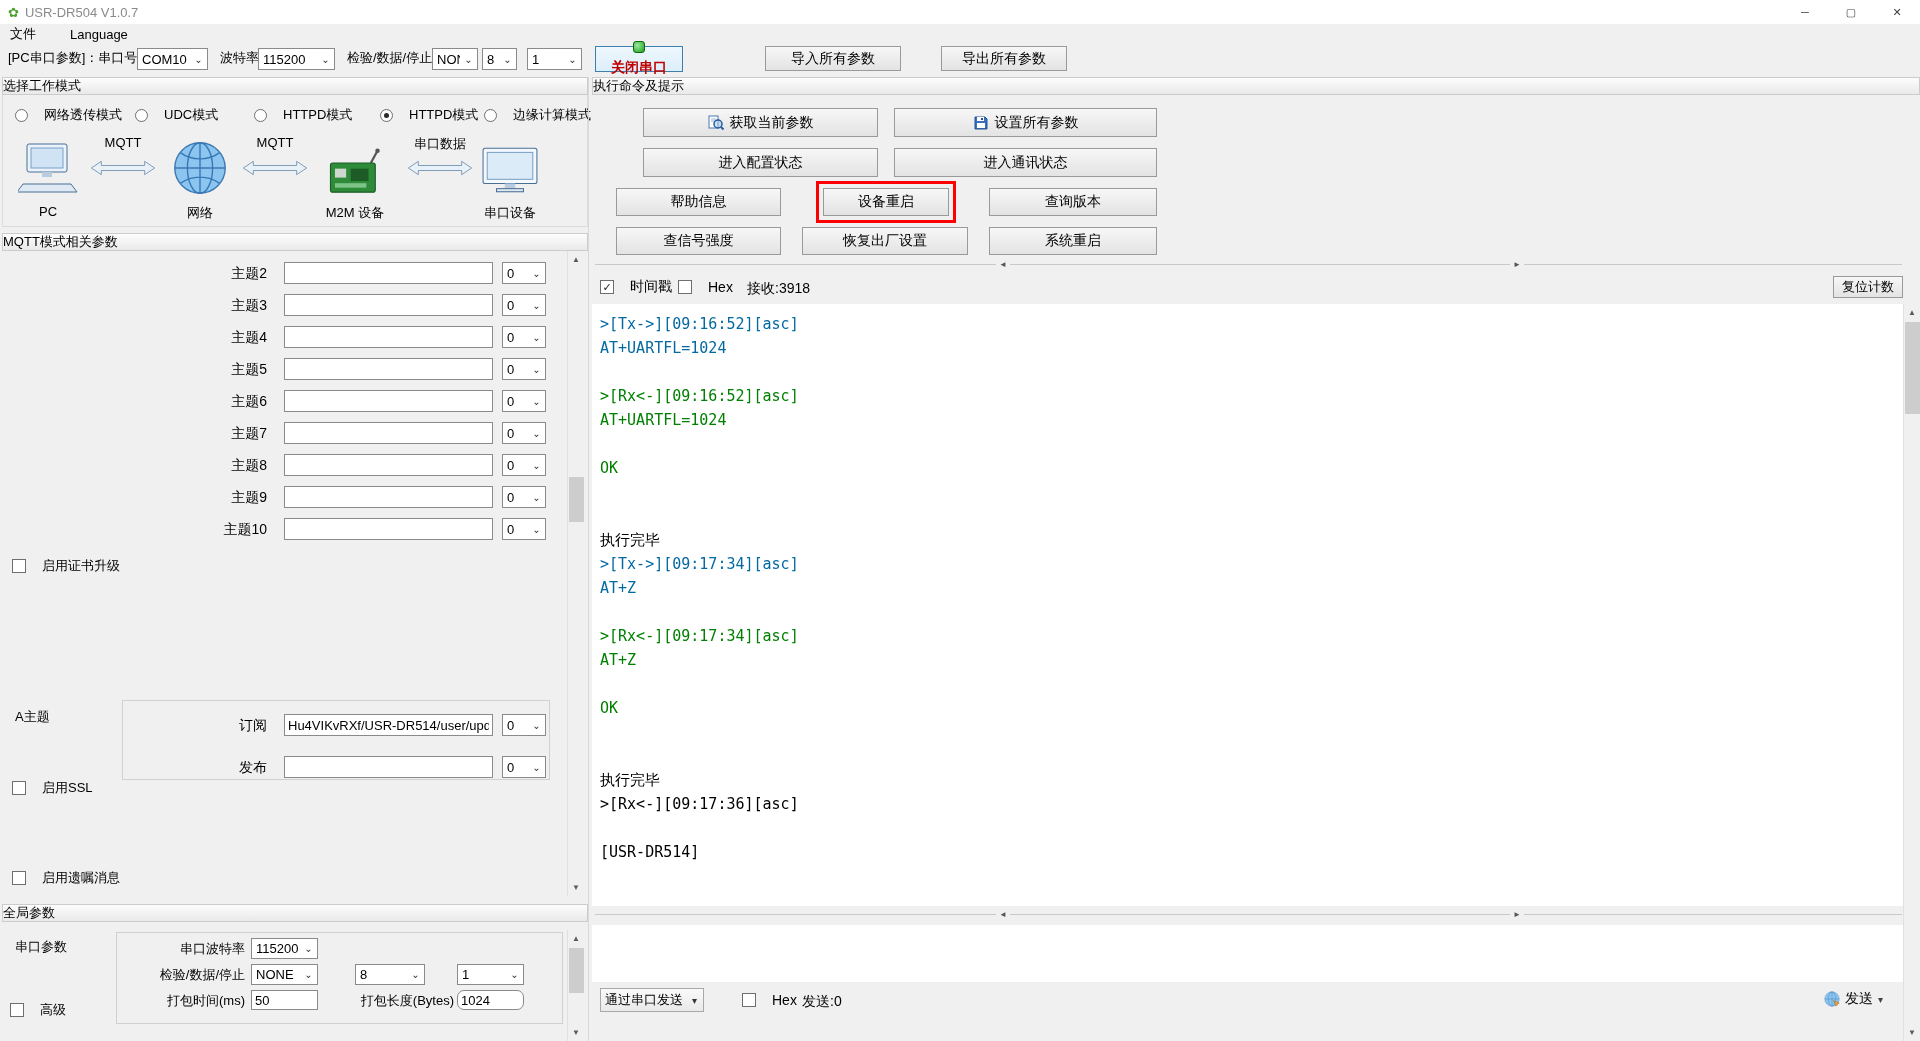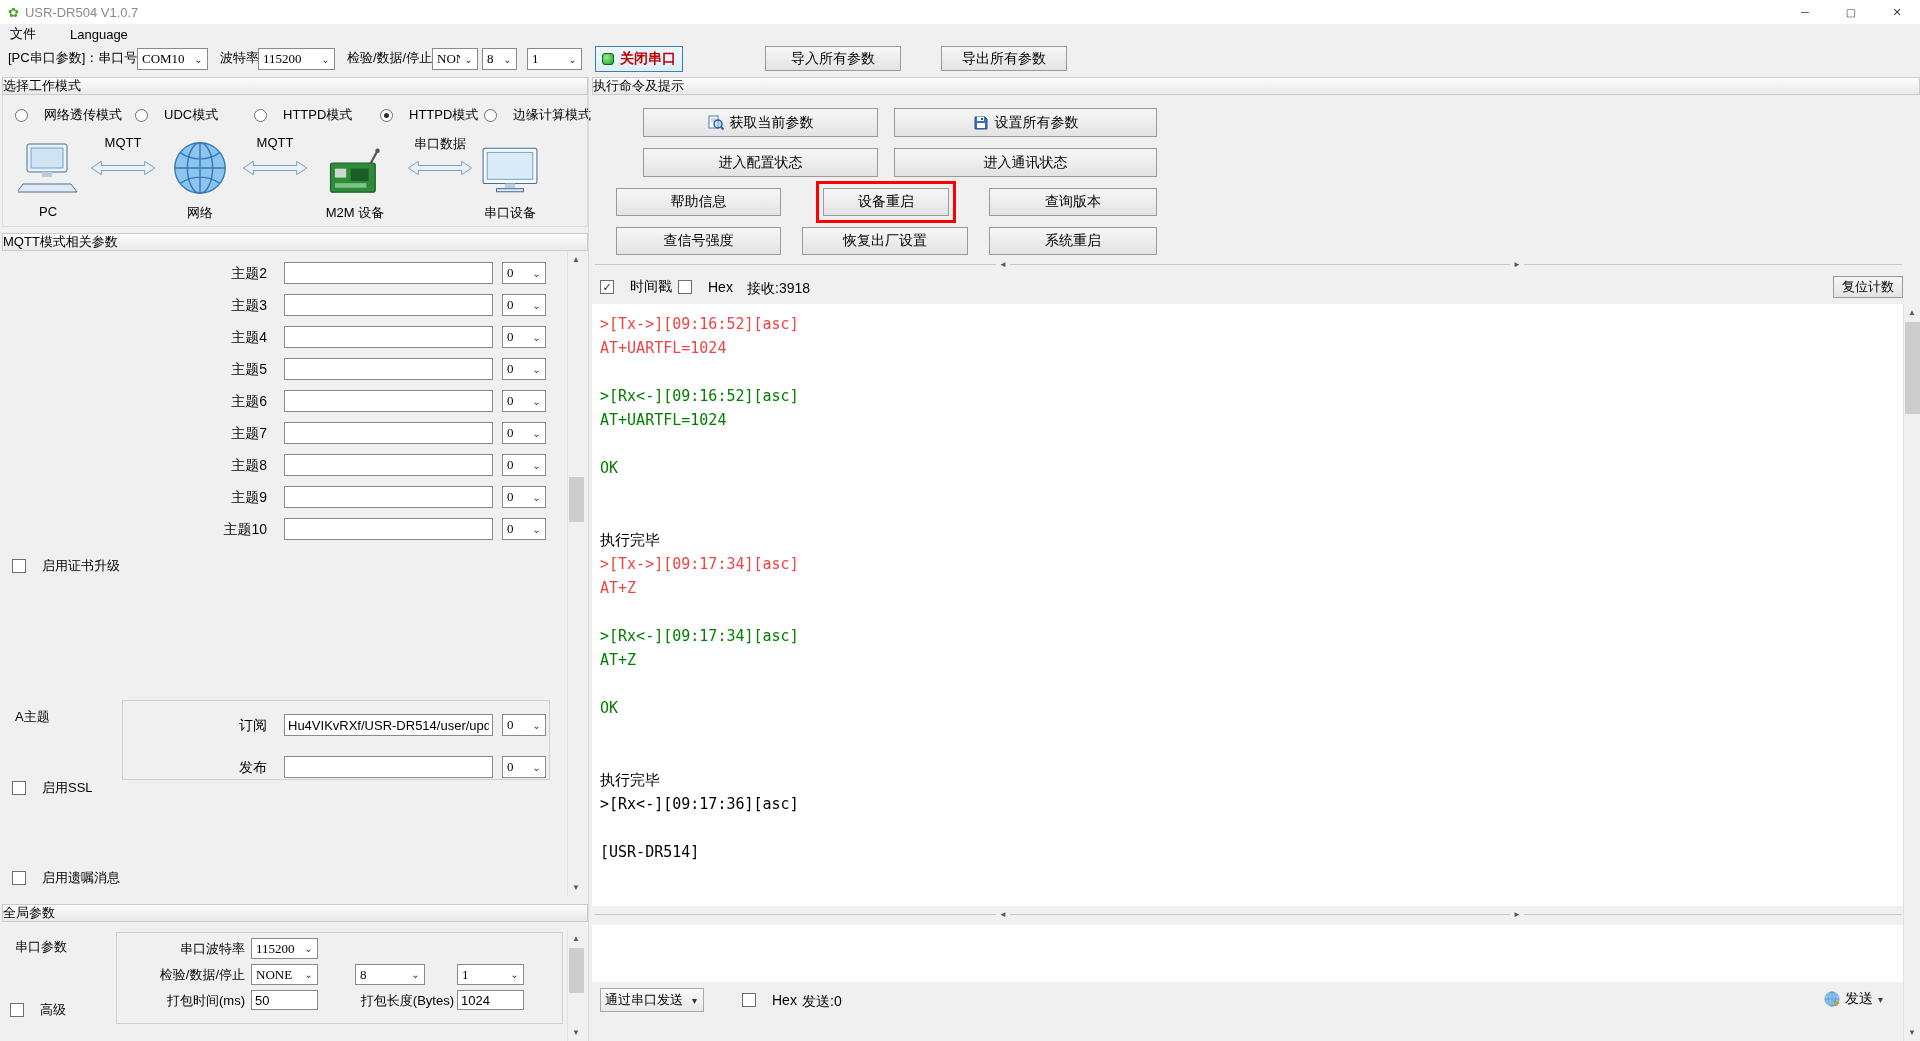--- a/index.html
+++ b/index.html
@@ -15,28 +15,28 @@
   .win-controls { position:absolute; right:0; top:0; height:24px; display:flex; }
   .win-btn { width:46px; height:24px; display:flex; align-items:center; justify-content:center; font-size:11px; color:#404040; }
 
   
   .menubar { position:absolute; left:0; top:24px; width:1920px; height:20px; background:#f0f0f0; display:flex; align-items:center; gap:34px; padding-left:10px; font-size:13px; }
   .menu-item { color:#000; }
 
   .label { font-size:13px; display:flex; align-items:center; white-space:nowrap; }
   .label.r { justify-content:flex-end; }
 
-  .select { background:#fff; border:1px solid #8a8a8a; display:flex; align-items:center; font-size:13px; overflow:hidden; white-space:nowrap;font-family:Liberation Serif, serif; }
+  .select { background:#fff; border:1px solid #8a8a8a; display:flex; align-items:center; font-size:13px; overflow:hidden; white-space:nowrap; }
   .sel-text { padding-left:4px; flex:1; overflow:hidden; }
   .sel-arrow { width:17px; align-self:stretch; display:flex; align-items:center; justify-content:center; color:#333; font-size:10px; flex:none; background:#fff; }
   .win-input { border:1px solid #8a8a8a; background:#fff; font-size:13px; padding:0 3px; font-family:inherit; }
 
   .btn { background:linear-gradient(#f7f7f7,#e3e3e3); border:1px solid #9a9a9a; display:flex; align-items:center; justify-content:center; font-size:14px; gap:6px; white-space:nowrap; }
   .btn.small { font-size:13px; }
-  .close-port { background:linear-gradient(#eef7fd,#dceffb); border:1px solid #3c7fb1; }
+  .close-port { background:linear-gradient(#eef7fd,#dceffb); border:1px solid #3c7fb1;flex-direction:column; }
   .close-port-text { color:#c00000; font-weight:bold; font-size:14px; }
   .led { width:12px; height:12px; flex:none; background:radial-gradient(circle at 35% 35%, #9ce89c, #1e9e1e); border:1px solid #0c6a0c; border-radius:3px; }
 
   .group-header { background:linear-gradient(#fdfdfd,#e9e9e9); border:1px solid #cccccc; font-size:13px; display:flex; align-items:center; }
 
   .checkbox-row { display:flex; align-items:center; gap:16px; font-size:13px; white-space:nowrap; height:16px; }
   .cb { width:14px; height:14px; flex:none; border:1px solid #6e6e6e; background:#fff; display:flex; align-items:center; justify-content:center; font-size:11px; color:#1a1a1a; line-height:1; }
   .radio { width:13px; height:13px; flex:none; border:1px solid #6e6e6e; border-radius:50%; background:#fff; position:relative; }
   .radio.on::after { content:""; position:absolute; left:3px; top:3px; width:5px; height:5px; background:#2b2b2b; border-radius:50%; }
 
@@ -51,21 +51,21 @@
   .scroll-arrow { height:17px; display:flex; align-items:center; justify-content:center; font-size:8px; color:#5a5a5a; }
   .scroll-arrow.bottom { position:absolute; bottom:0; left:0; right:0; }
   .thumb-v { position:absolute; left:1px; width:15px; background:#cdcdcd; }
 
   .hscroll { height:13px; }
   .h-line { position:absolute; top:6px; left:0; right:0; border-top:1px solid #c9c9c9; }
   .h-arrow { position:absolute; top:0; width:14px; height:13px; font-size:8px; display:flex; align-items:center; justify-content:center; color:#555; background:#f0f0f0; }
 
   .log-area { background:#ffffff; overflow:hidden; font-family:"DejaVu Sans Mono",monospace; font-size:15px; line-height:24px; padding:8px 0 0 8px; }
   .log-line { white-space:pre; }
-  .c-tx { color:#ef4444; }
+  .c-tx { color:#0369a1; }
   .c-rx { color:#008000; }
   .c-plain { color:#000000; }
 
   .red-outline { border:3px solid #ff0000; background:transparent; pointer-events:none; }
   .box { border:1px solid #d0d0d0; }
 </style>
 </head>
 <body>
 
 <div class="window">
@@ -334,21 +334,21 @@
       <span class="sel-arrow">⌄</span>
   </div>
   <div class="abs select" style="left:457px;top:964px;width:67px;height:21px">
     <span class="sel-text">1</span>
       <span class="sel-arrow">⌄</span>
   </div>
 
   <span class="abs label r" style="left:100px;top:992px;width:145px">打包时间(ms)</span>
   <input class="abs win-input" style="left: 251px; top: 990px; width: 67px; height: 20px;" value="50">
   <span class="abs label r" style="left:340px;top:992px;width:114px">打包长度(Bytes)</span>
-  <input class="abs win-input" style="left: 457px; top: 990px; width: 67px; height: 20px;" value="1024">
+  <input class="abs win-input" style="left: 457px; top: 990px; width: 67px; height: 20px; border-radius: 7px;" value="1024">
 
   <div class="abs checkbox-row" style="left:10px;top:1002px">
     <span class="cb"></span>
       <span>高级</span>
   </div>
 
   <div class="abs scroll-v" style="left:567px;top:930px;width:17px;height:111px">
     <div class="scroll-arrow">▲</div>
     <div class="thumb-v" style="top:18px;height:45px"></div>
     <div class="scroll-arrow bottom">▼</div>

